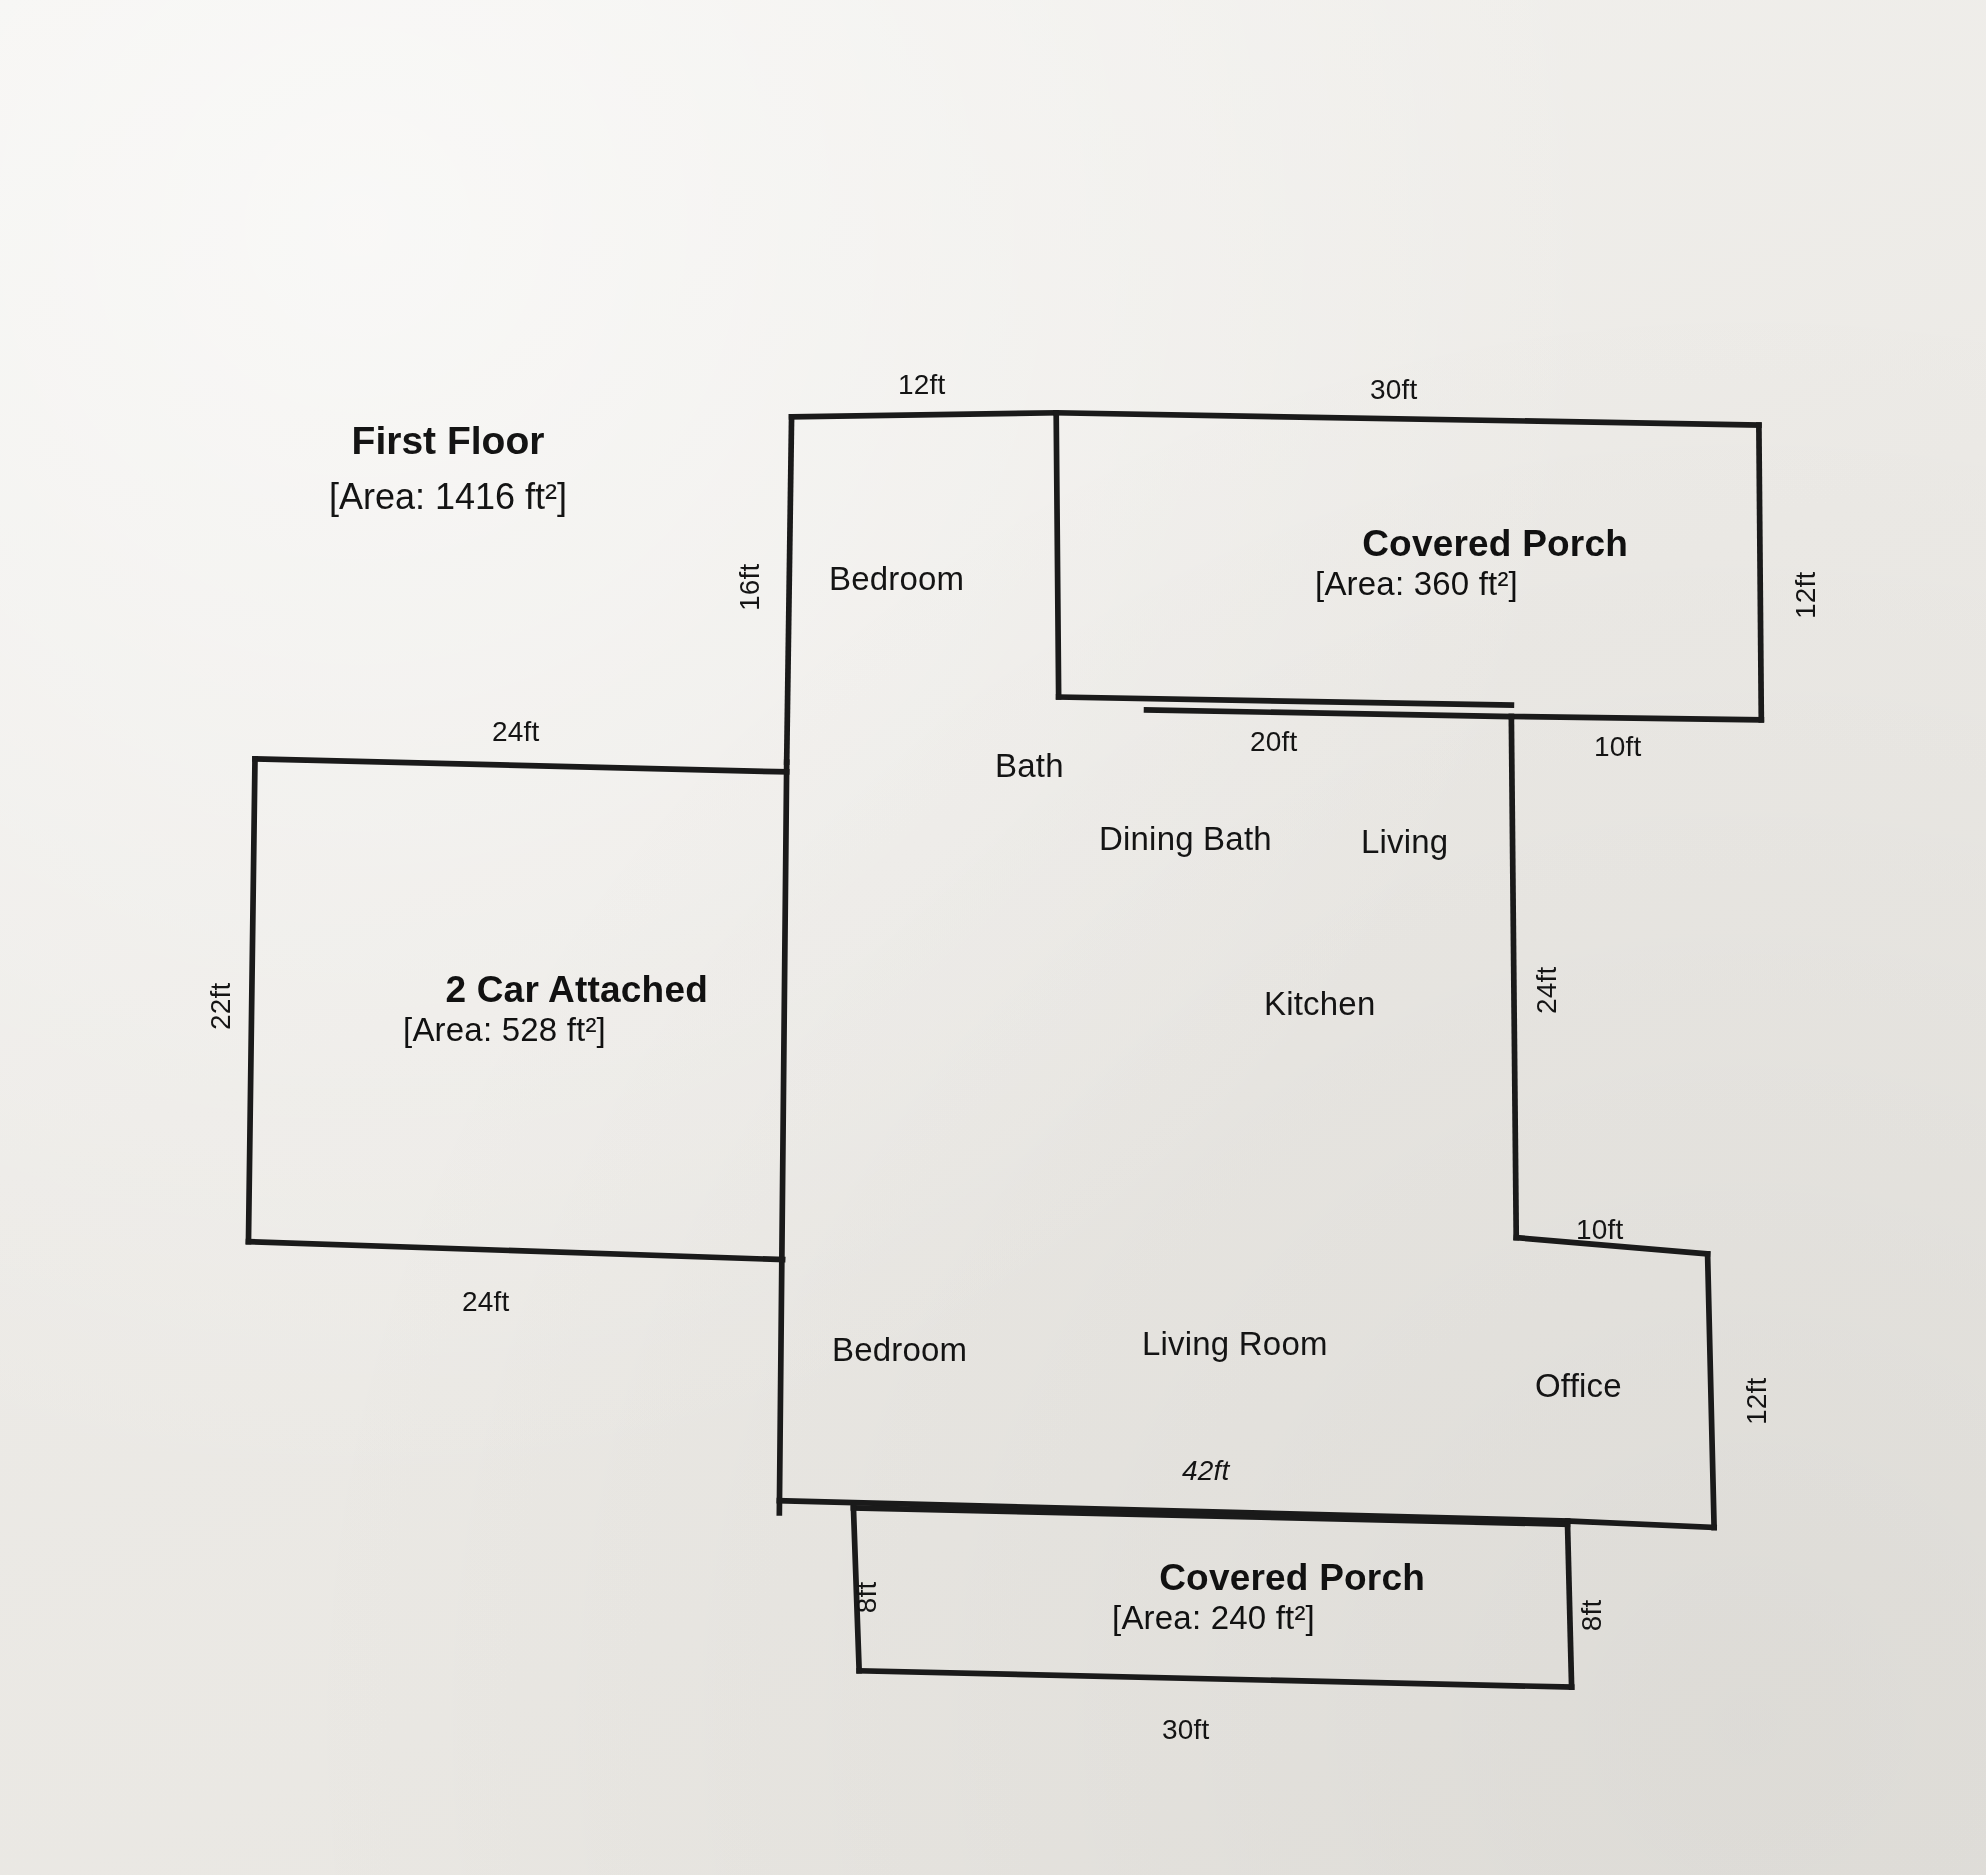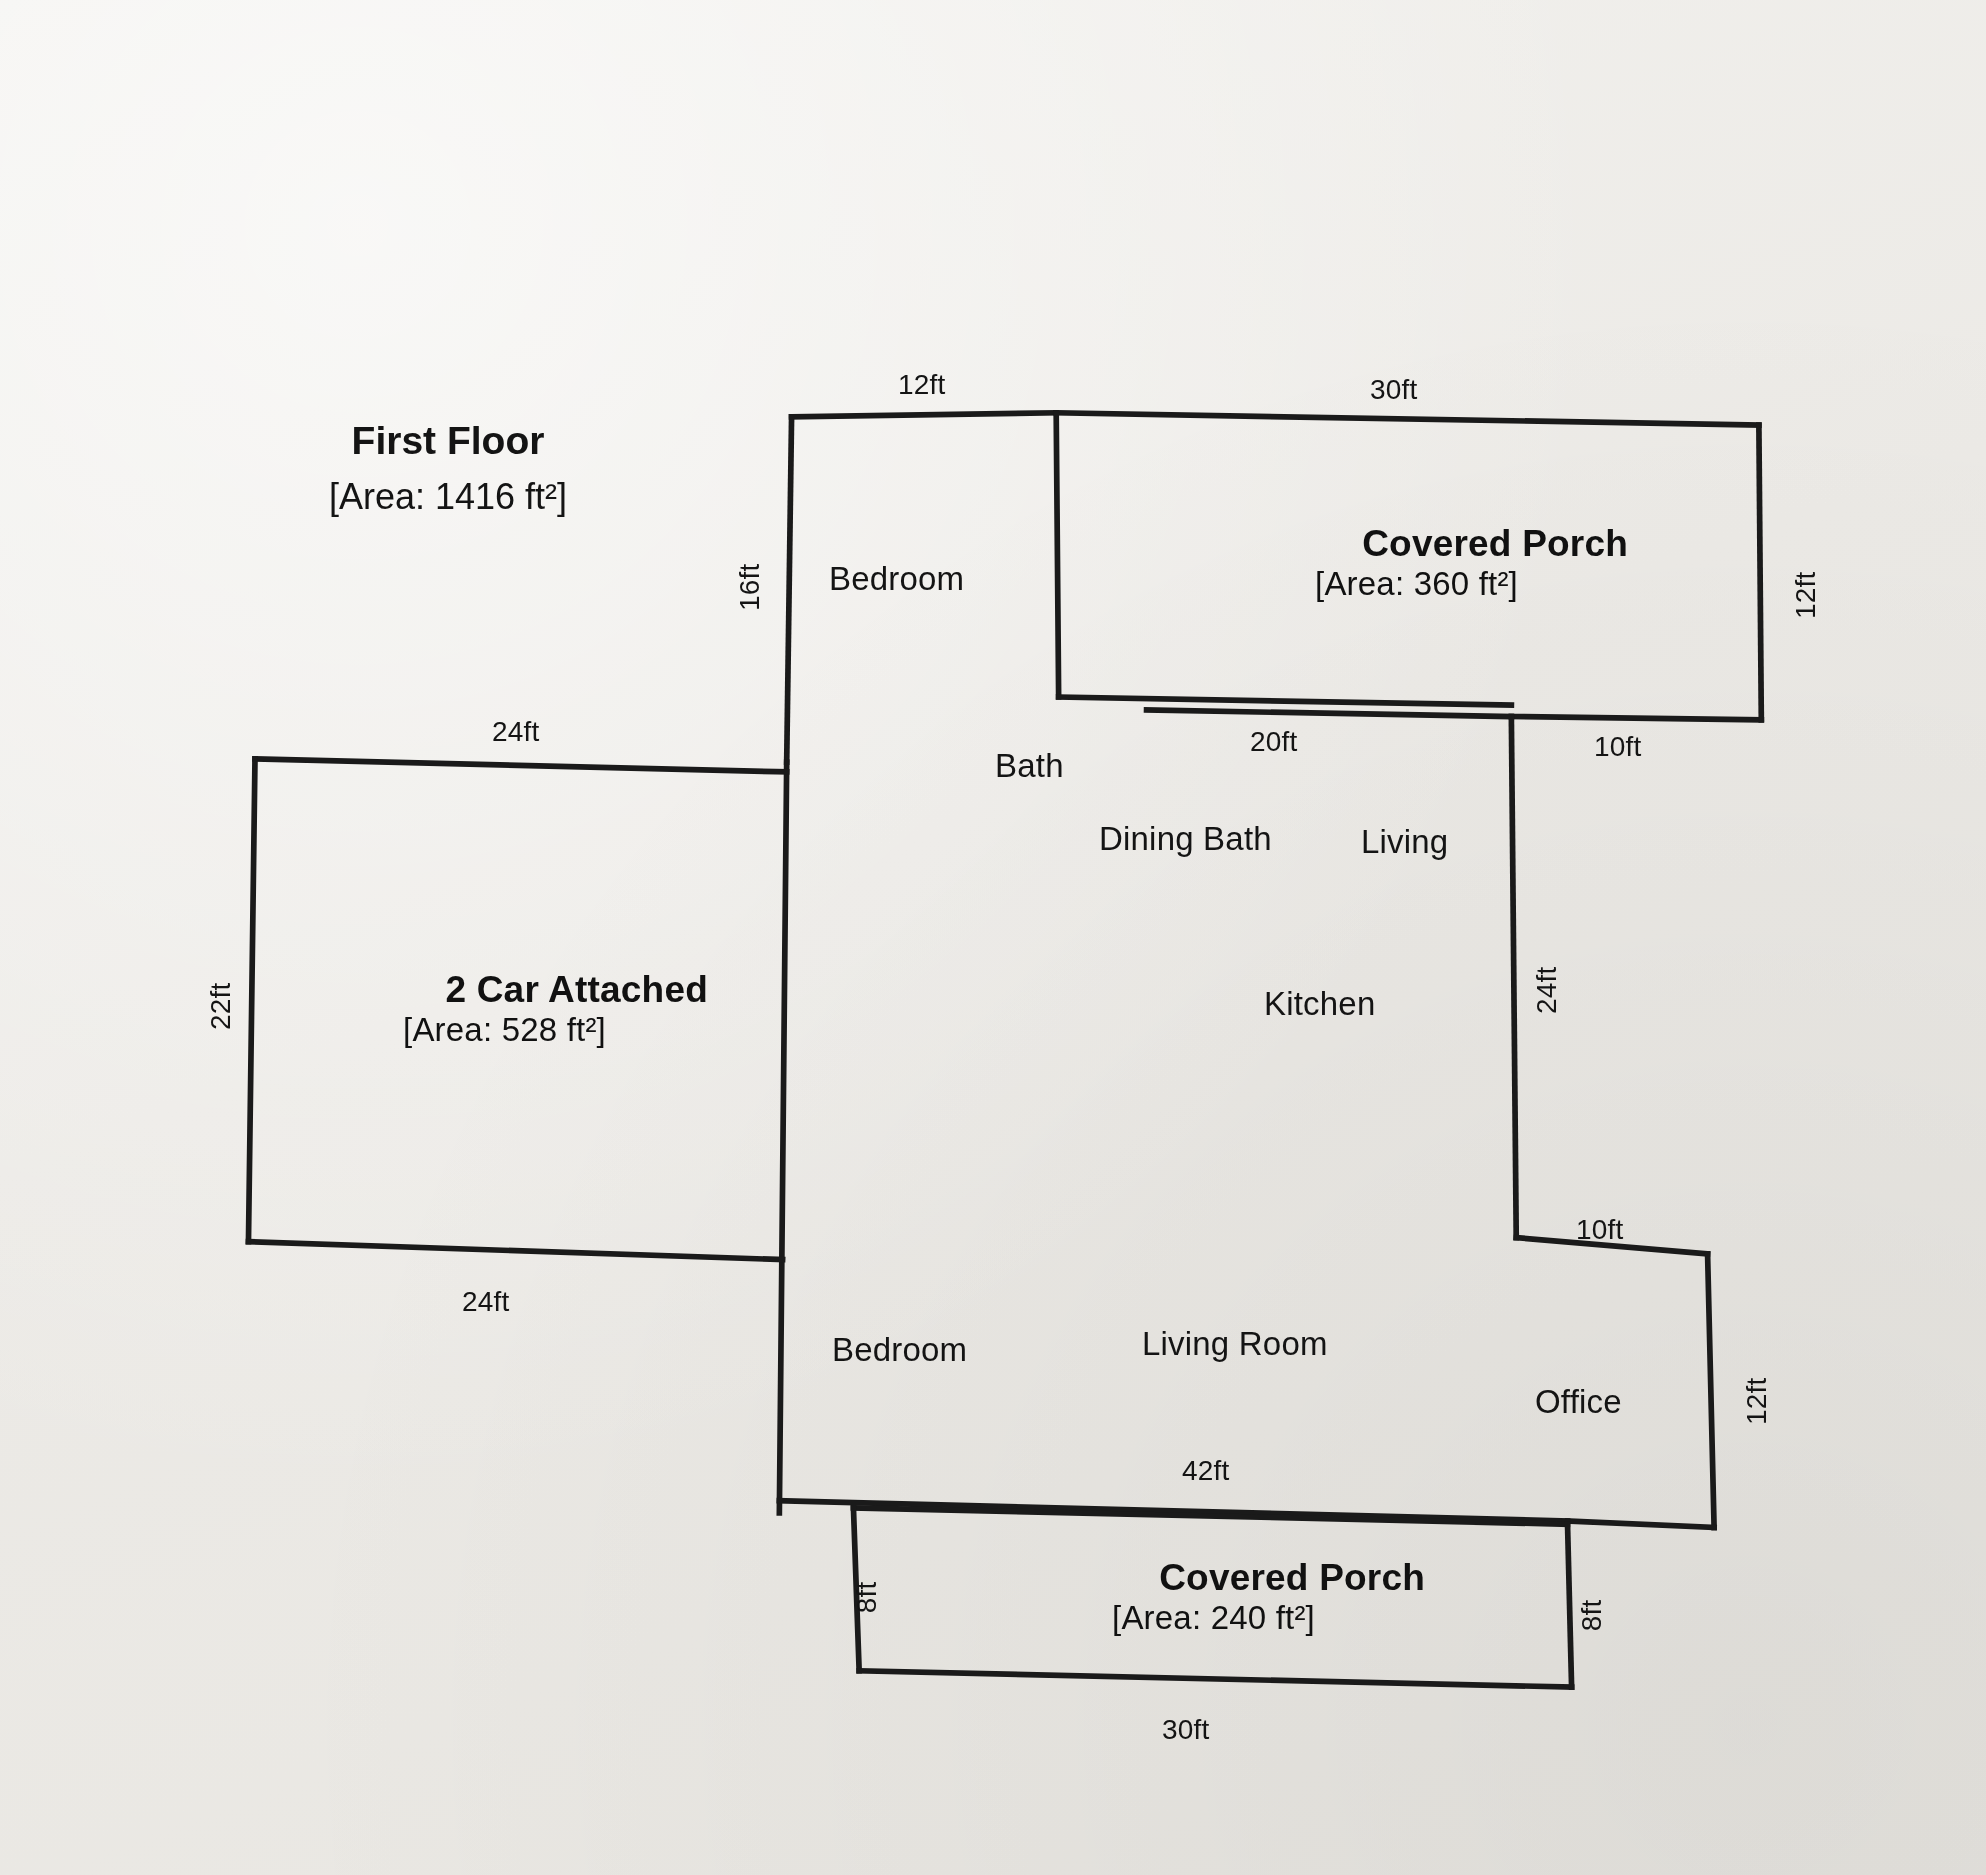--- a/index.html
+++ b/index.html
@@ -167,37 +167,37 @@
   <div class="lbl room-label" style="left:1099px; top:819px;">Dining Bath</div>
 
   <div class="lbl room-label" style="left:1361px; top:822px;">Living</div>
 
   <div class="lbl room-label" style="left:1264px; top:984px;">Kitchen</div>
 
   <div class="lbl room-label" style="left:832px; top:1330px;">Bedroom</div>
 
   <div class="lbl room-label" style="left:1142px; top:1324px;">Living Room</div>
 
-  <div class="lbl room-label" style="left:1535px; top:1366px;margin-top:16px;">Office</div>
+  <div class="lbl room-label" style="left:1535px; top:1366px;">Office</div>
 
   <div class="lbl dim-label" style="left:898px; top:368px;">12ft</div>
 
   <div class="lbl dim-label" style="left:1370px; top:373px;">30ft</div>
 
   <div class="lbl dim-label" style="left:492px; top:715px;">24ft</div>
 
   <div class="lbl dim-label" style="left:462px; top:1285px;">24ft</div>
 
   <div class="lbl dim-label" style="left:1250px; top:725px;">20ft</div>
 
   <div class="lbl dim-label" style="left:1594px; top:730px;">10ft</div>
 
   <div class="lbl dim-label" style="left:1576px; top:1213px;">10ft</div>
 
-  <div class="lbl dim-label" style="left:1182px; top:1454px;">42ft</div>
+  <div class="lbl dim-label" style="left:1182px; top:1454px;font-style:italic;">42ft</div>
 
   <div class="lbl dim-label" style="left:1162px; top:1713px;">30ft</div>
 
   <div class="lbl dim-label dim-v" style="left:727px; top:570px;">16ft</div>
 
   <div class="lbl dim-label dim-v" style="left:1783px; top:578px;">12ft</div>
 
   <div class="lbl dim-label dim-v" style="left:198px; top:989px;">22ft</div>
 
   <div class="lbl dim-label dim-v" style="left:1524px; top:973px;">24ft</div>

